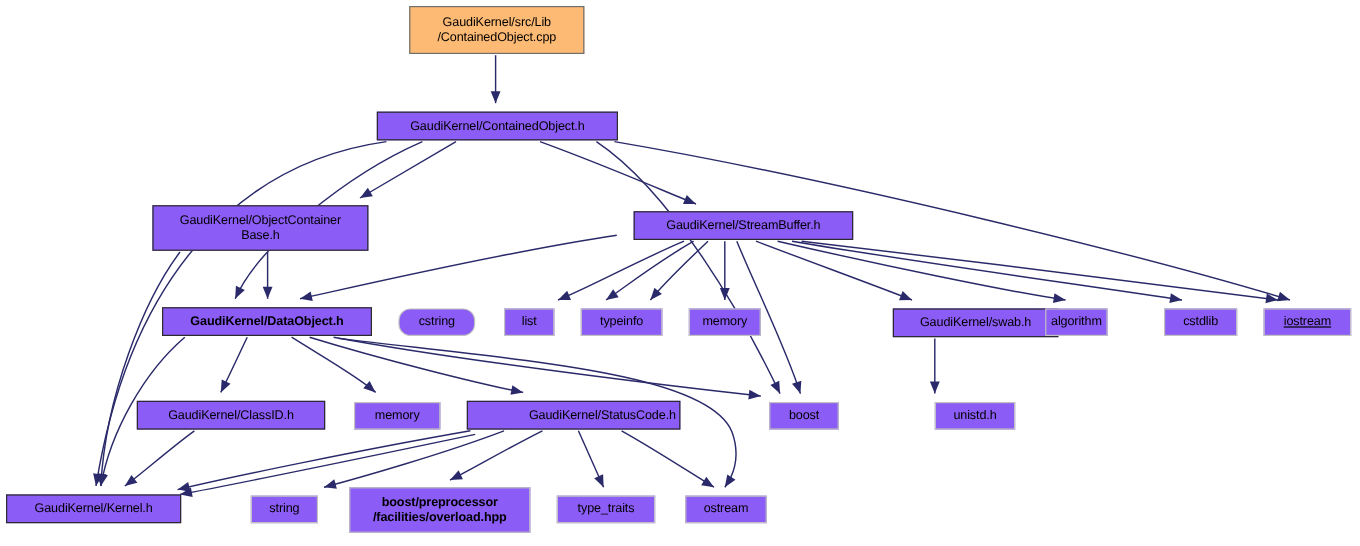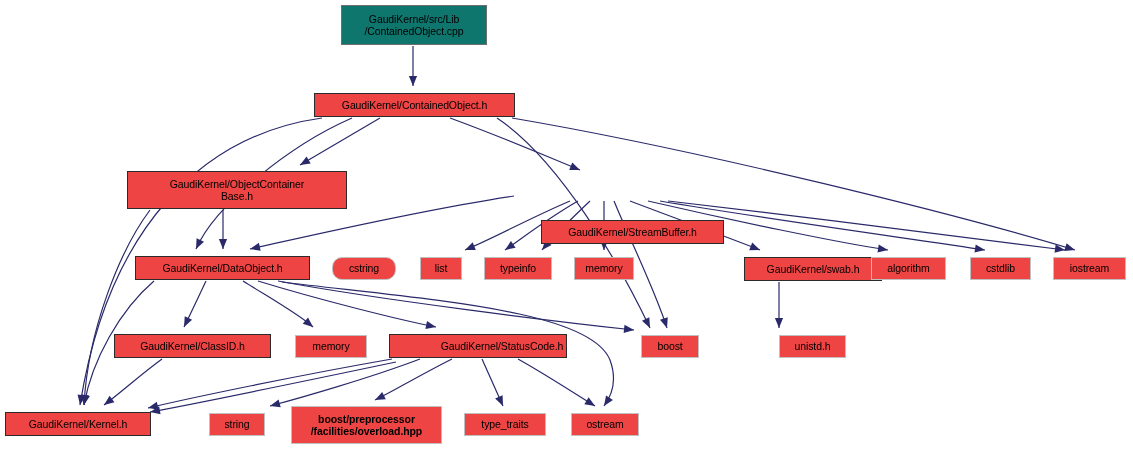--- a/index.html
+++ b/index.html
@@ -25,32 +25,32 @@
   .node-box {
     position: absolute;
     box-sizing: border-box;
     display: flex;
     align-items: center;
     justify-content: center;
     text-align: center;
     font-size: 10.5px;
     line-height: 12.5px;
     color: #000000;
-    background: #ef4444;
+    background: #8b5cf6;
     border: 1px solid #c0c0c0;
     white-space: pre-line;
     letter-spacing: -0.1px;
     cursor: pointer;
   }
   .node-box.kind-gaudi {
     border: 1.6px solid #2b2b2b;
   }
   .node-box.kind-root {
     border: 1.6px solid #6e6e6e;
-    background: #0f766e;
+    background: #fdba74;
   }
   .edge-path {
     fill: none;
     stroke: #2a2a6a;
     stroke-width: 1.2px;
   }
   .edge-head {
     fill: #2a2a6a;
     stroke: none;
   }
@@ -124,32 +124,32 @@
       <polygon points="0,0 -10,-4.1 -10,4.1" class="edge-head" fill="#2a2a6a" transform="translate(375,400) rotate(153.8400305699878)"></polygon>
       <path class="edge-path" d="M 482,359 C 490,377 498,395 503,406" stroke="#2a2a6a"></path>
       <polygon points="0,0 -10,-4.1 -10,4.1" class="edge-head" fill="#2a2a6a" transform="translate(503,406) rotate(65.66829166059523)"></polygon>
       <path class="edge-path" d="M 518,359 C 550,377 580,397 595,406" stroke="#2a2a6a"></path>
       <polygon points="0,0 -10,-4.1 -10,4.1" class="edge-head" fill="#2a2a6a" transform="translate(595,406) rotate(31.44785641877927)"></polygon>
     </svg>
   <div id="nodes-layer">
       <div class="node-box kind-root" style="left: 341px; top: 5px; width: 146px; height: 40px;">GaudiKernel/src/Lib
 /ContainedObject.cpp</div>
       <div class="node-box kind-gaudi" style="left: 314px; top: 93px; width: 201px; height: 24px;">GaudiKernel/ContainedObject.h</div>
-      <div class="node-box kind-gaudi" style="left: 127px; top: 171px; width: 220px; height: 38px;">GaudiKernel/ObjectContainer
+      <div class="node-box kind-gaudi" style="left: 127px; top: 171px; width: 180px; height: 38px;">GaudiKernel/ObjectContainer
 Base.h</div>
-      <div class="node-box kind-gaudi" style="left: 541px; top: 176px; width: 183px; height: 24px; margin-top: 44px;">GaudiKernel/StreamBuffer.h</div>
-      <div class="node-box kind-gaudi" style="left: 135px; top: 256px; width: 175px; height: 24px;">GaudiKernel/DataObject.h</div>
+      <div class="node-box kind-gaudi" style="left: 528px; top: 176px; width: 183px; height: 24px;">GaudiKernel/StreamBuffer.h</div>
+      <div class="node-box kind-gaudi" style="left: 135px; top: 256px; width: 175px; height: 24px; font-weight: bold;">GaudiKernel/DataObject.h</div>
       <div class="node-box kind-system" style="left: 332px; top: 257px; width: 64px; height: 23px; border-radius: 10px;">cstring</div>
       <div class="node-box kind-system" style="left: 420px; top: 257px; width: 42px; height: 23px;">list</div>
       <div class="node-box kind-system" style="left: 484px; top: 257px; width: 68px; height: 23px;">typeinfo</div>
       <div class="node-box kind-system" style="left: 574px; top: 257px; width: 60px; height: 23px;">memory</div>
       <div class="node-box kind-gaudi" style="left: 744px; top: 257px; width: 138px; height: 24px;">GaudiKernel/swab.h</div>
-      <div class="node-box kind-system" style="left: 871px; top: 257px; width: 75px; height: 23px;">algorithm</div>
+      <div class="node-box kind-system" style="left: 871px; top: 257px; width: 52px; height: 23px;">algorithm</div>
       <div class="node-box kind-system" style="left: 970px; top: 257px; width: 61px; height: 23px;">cstdlib</div>
-      <div class="node-box kind-system" style="left: 1053px; top: 257px; width: 73px; height: 23px;">iostream</div>
+      <div class="node-box kind-system" style="left: 1053px; top: 257px; width: 73px; height: 23px; text-decoration: underline;">iostream</div>
       <div class="node-box kind-gaudi" style="left: 114px; top: 334px; width: 157px; height: 24px;">GaudiKernel/ClassID.h</div>
       <div class="node-box kind-system" style="left: 295px; top: 335px; width: 72px; height: 23px;">memory</div>
       <div class="node-box kind-gaudi" style="left: 389px; top: 334px; width: 178px; height: 24px; padding-left: 48px;">GaudiKernel/StatusCode.h</div>
       <div class="node-box kind-system" style="left: 641px; top: 335px; width: 58px; height: 23px;">boost</div>
       <div class="node-box kind-system" style="left: 745px; top: 335px; width: 67px; height: 23px; margin-left: 34px;">unistd.h</div>
       <div class="node-box kind-gaudi" style="left: 5px; top: 412px; width: 146px; height: 24px;">GaudiKernel/Kernel.h</div>
       <div class="node-box kind-system" style="left: 209px; top: 413px; width: 56px; height: 23px;">string</div>
       <div class="node-box kind-system" style="left: 291px; top: 406px; width: 151px; height: 38px; font-weight: bold;">boost/preprocessor
 /facilities/overload.hpp</div>
       <div class="node-box kind-system" style="left: 464px; top: 413px; width: 82px; height: 23px;">type_traits</div>

